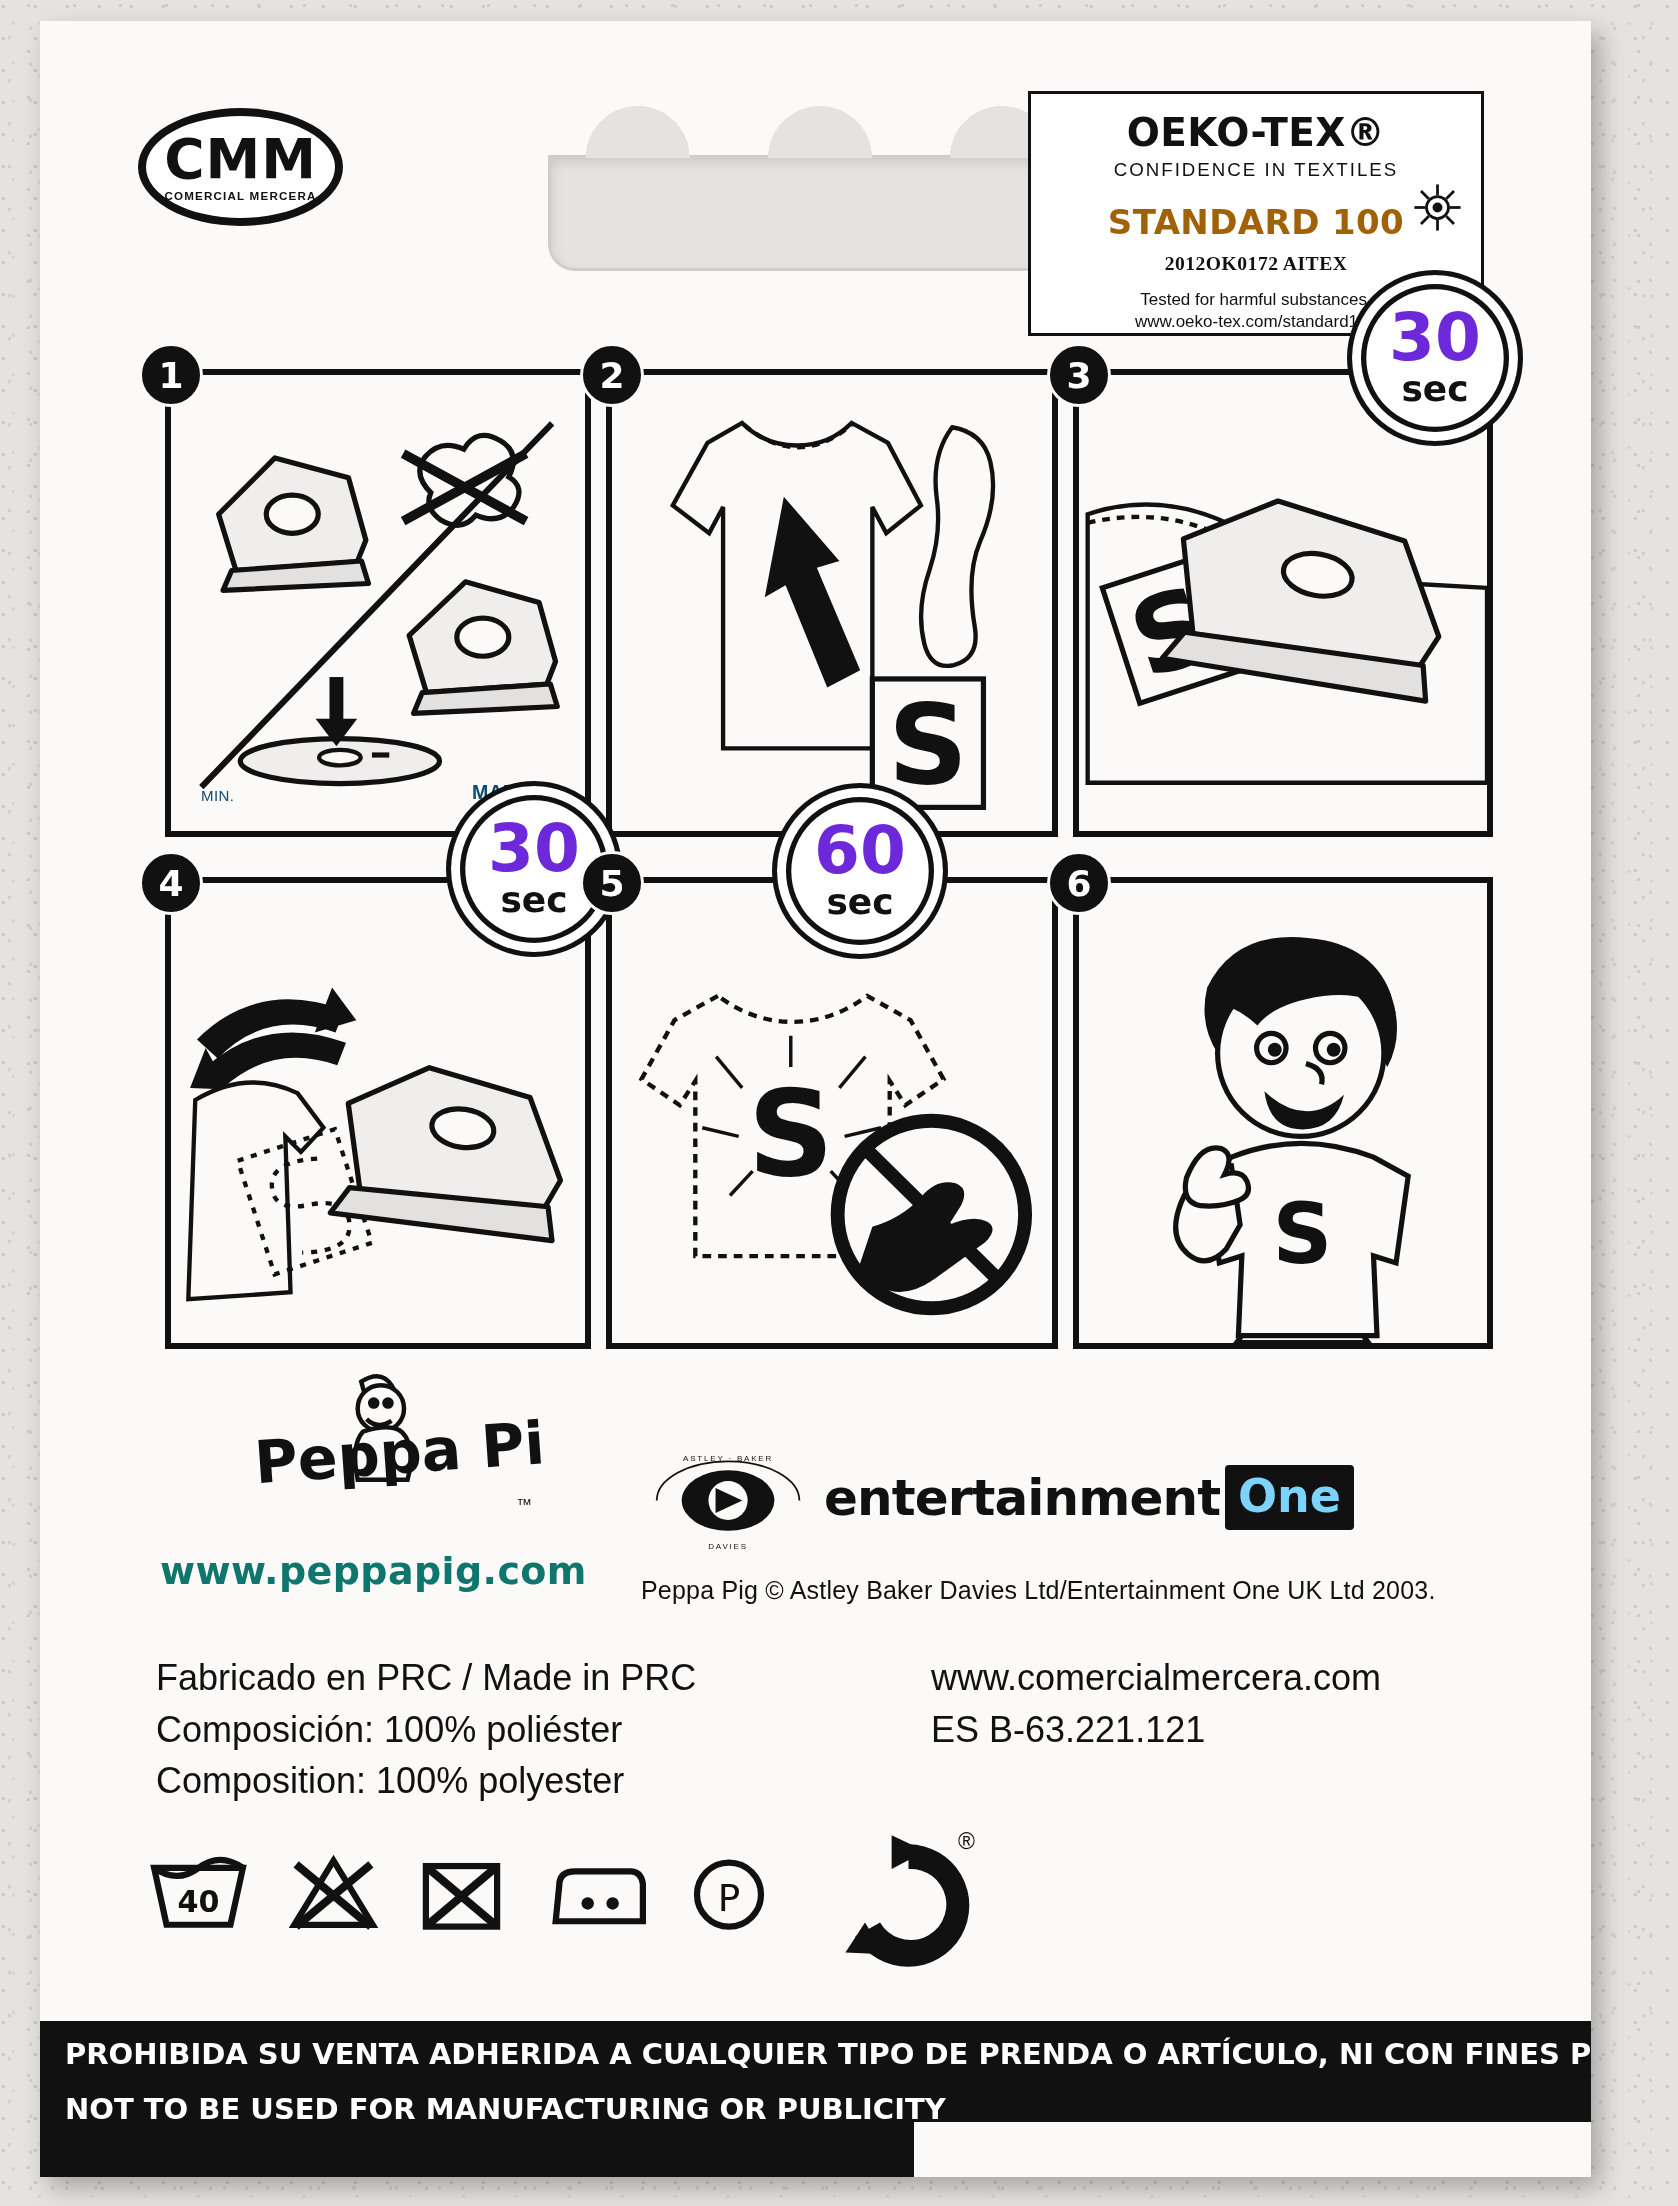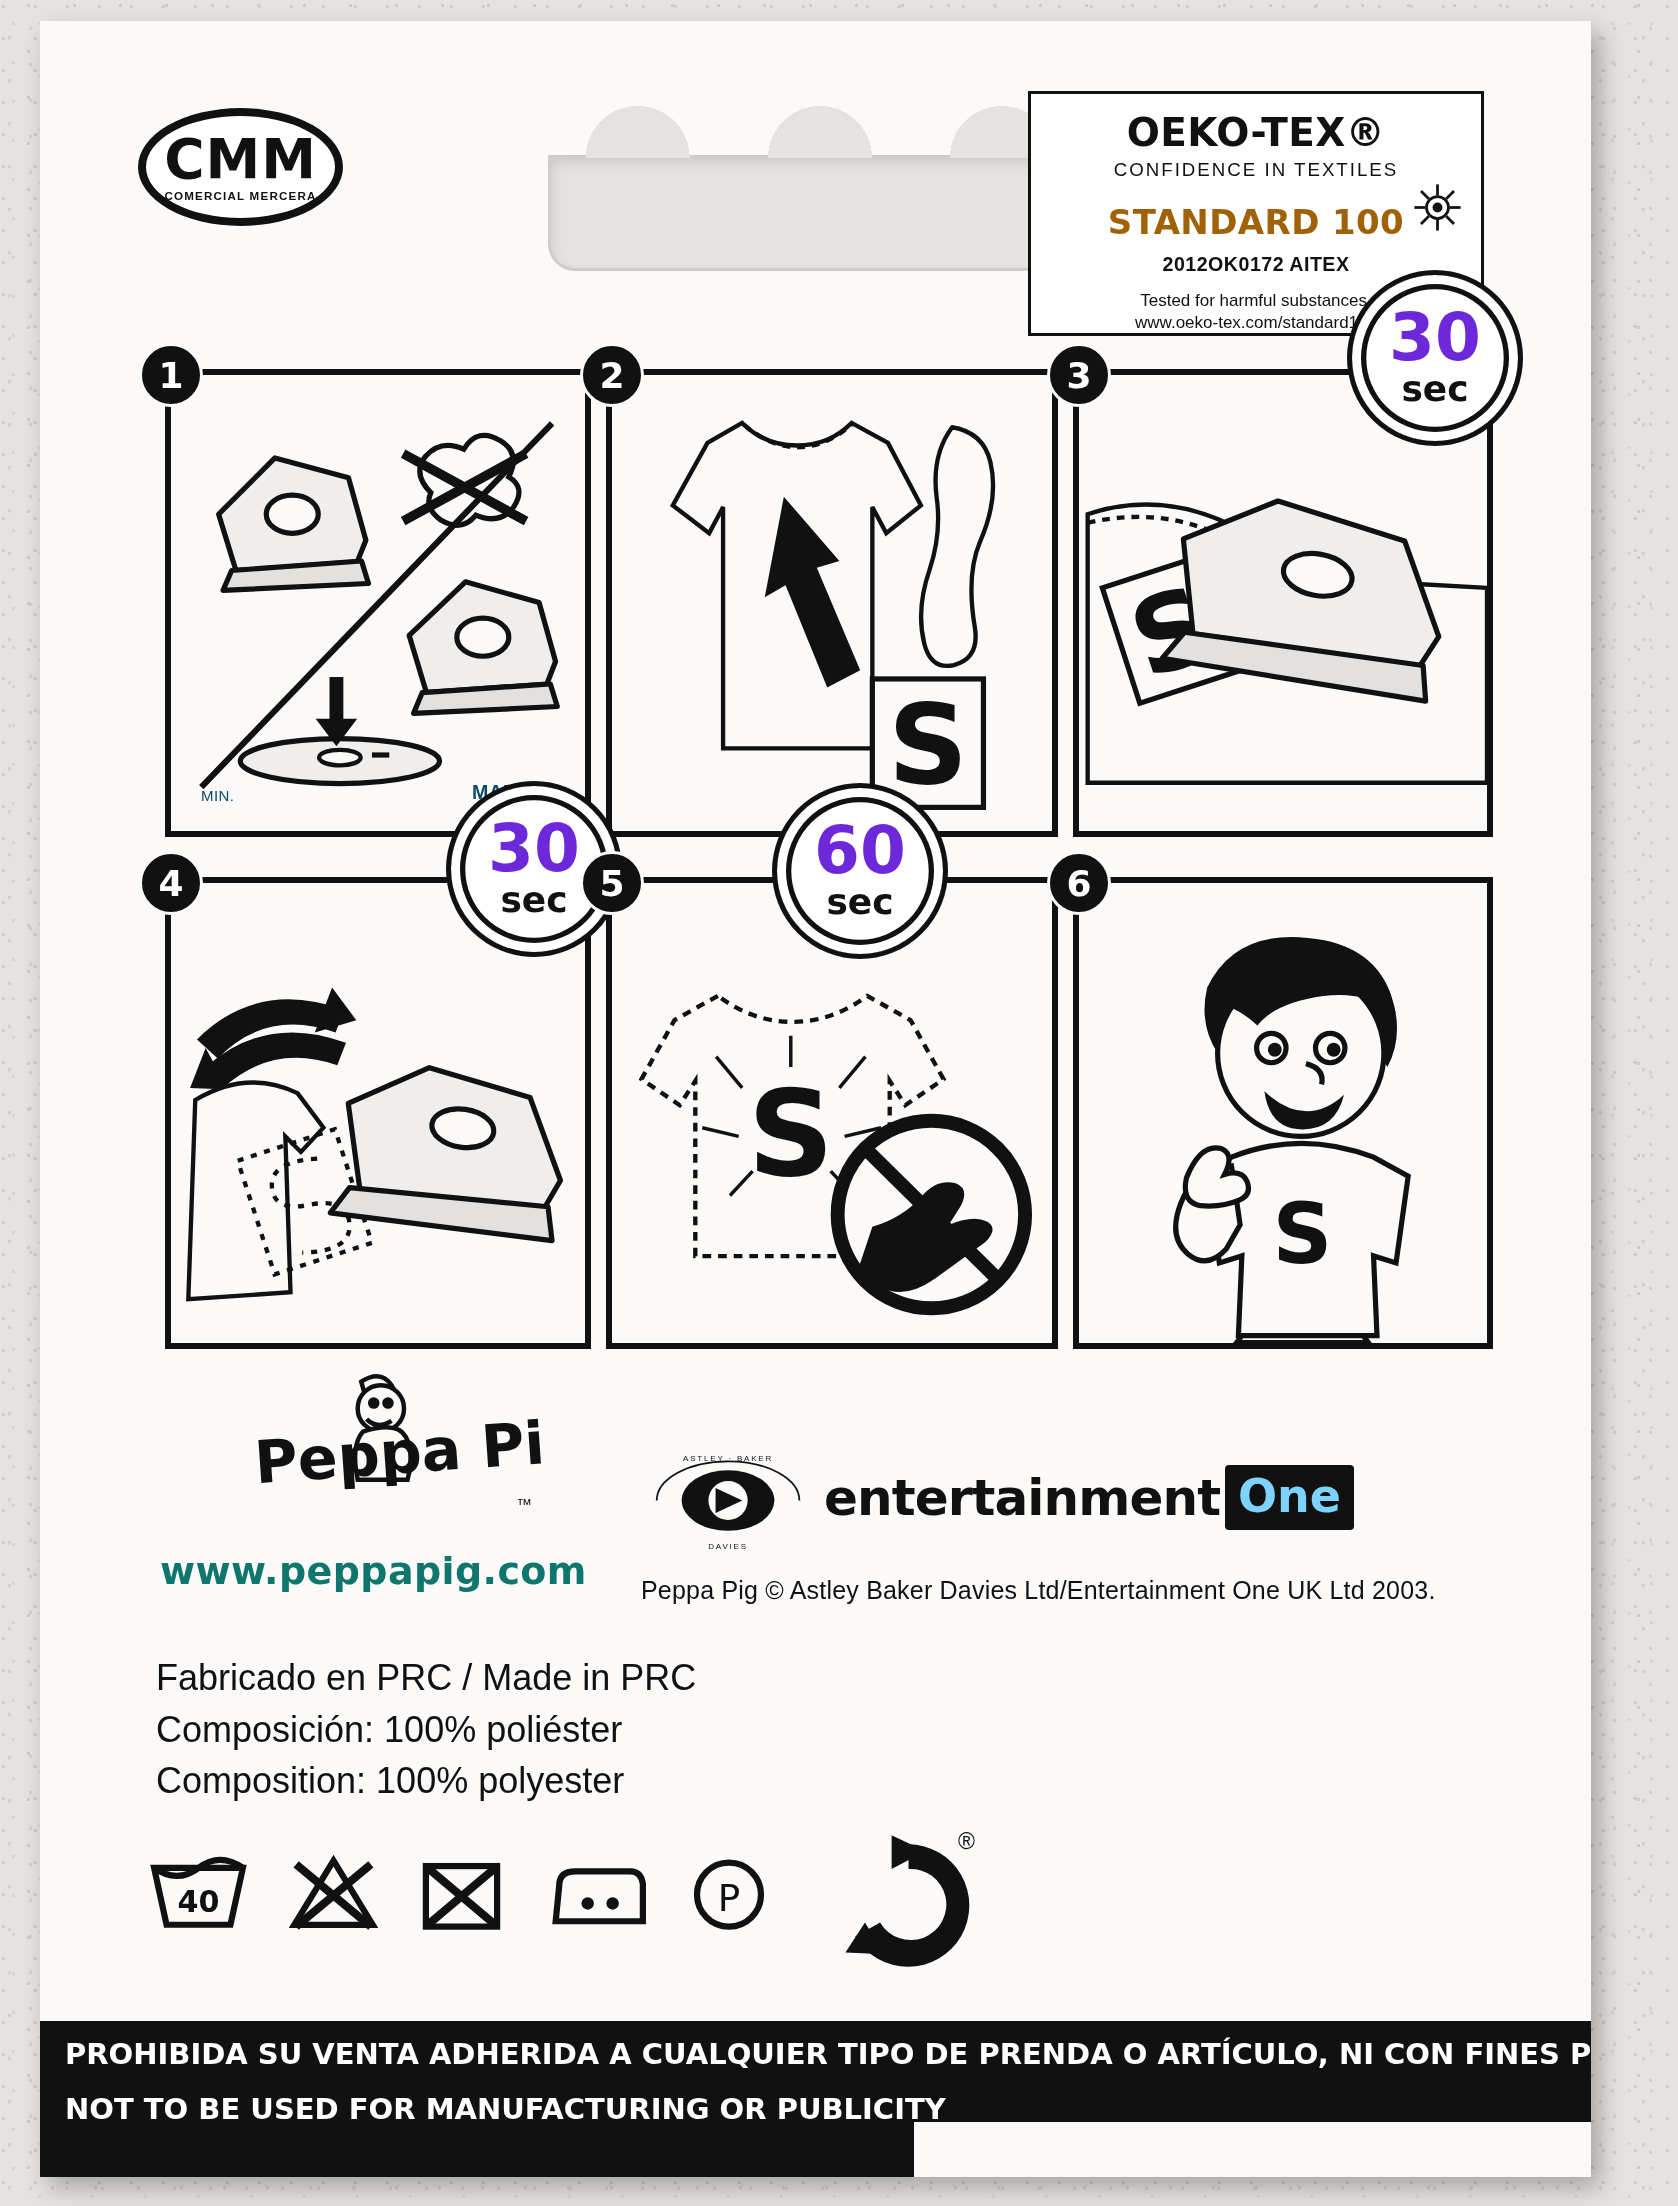--- a/index.html
+++ b/index.html
@@ -74,21 +74,21 @@
     width:456px; height:245px;
     border:3.6px solid #111;
     background:#fff;
     display:flex; flex-direction:column; align-items:center;
     padding-top:16px;
     text-align:center;
   }
   .oeko .l1{ font-family:"DejaVu Sans", sans-serif; font-size:39px; font-weight:bold; letter-spacing:0.4px; color:#111;}
   .oeko .l2{ font-size:18.7px; letter-spacing:2px; color:#111; margin-top:3.6px;}
   .oeko .l3{ font-family:"DejaVu Sans", sans-serif; font-size:34px; font-weight:bold; letter-spacing:0.4px; margin-top:21px; color:#a16207;}
-  .oeko .l4{ font-size:19.6px; font-weight:bold; letter-spacing:0.5px; margin-top:10.7px; color:#111;}
+  .oeko .l4{ font-size:19.6px; font-weight:bold; letter-spacing:0.5px; margin-top:10.7px; color:#111;font-family:Liberation Serif, serif;}
   .oeko .l5{ font-size:17px; margin-top:14.3px; color:#111; line-height:1.35;}
   .oeko .l6{ font-size:17px; color:#111; }
   .oeko-mark{
     position:absolute; right:16px; top:86px; width:55px; height:55px;
   }
 
   
   .grid{
     position:absolute; left:125px; top:348px;
     width:1328px; height:980px;
@@ -465,20 +465,24 @@
     <span class="w1">entertainment</span>
     <span class="w2">One</span>
   </div>
   <div class="copyline">Peppa Pig © Astley Baker Davies Ltd/Entertainment One UK Ltd 2003.</div>
 
   <div class="info-left">
     <div>Fabricado en PRC / Made in PRC</div>
     <div>Composición: 100% poliéster</div>
     <div>Composition: 100% polyester</div>
   </div>
+  <div class="info-right">
+    <div>www.comercialmercera.com</div>
+    <div>ES B-63.221.121</div>
+  </div>
 
   <div class="care">
     <svg width="103" height="86" viewBox="0 0 116 96">
       <path d="M8 22 L108 22 L94 86 L22 86 Z" fill="none" stroke="#111" stroke-width="7"></path>
       <path d="M8 22 q26 18 50 0 q24 -18 50 0" fill="none" stroke="#111" stroke-width="7"></path>
       <text x="58" y="72" font-family="DejaVu Sans, sans-serif" font-size="34" font-weight="bold" fill="#111" text-anchor="middle">40</text>
     </svg>
 
     <svg width="89" height="86" viewBox="0 0 100 96">
       <path d="M50 14 L94 86 L6 86 Z" fill="none" stroke="#111" stroke-width="7"></path>

